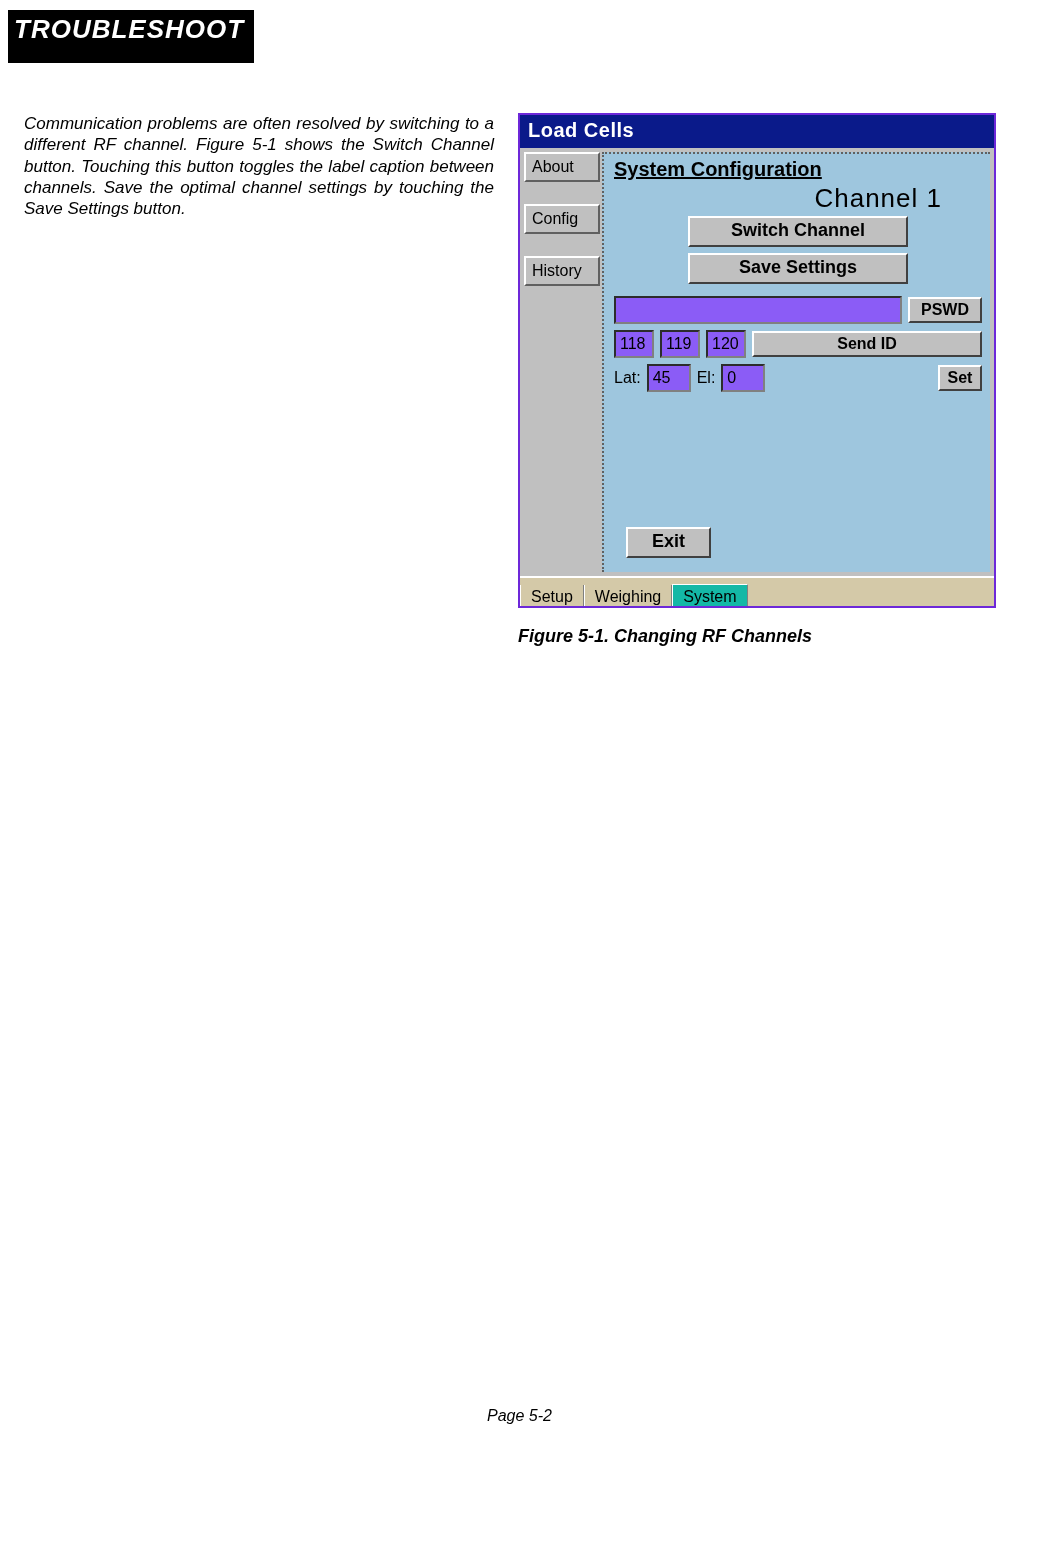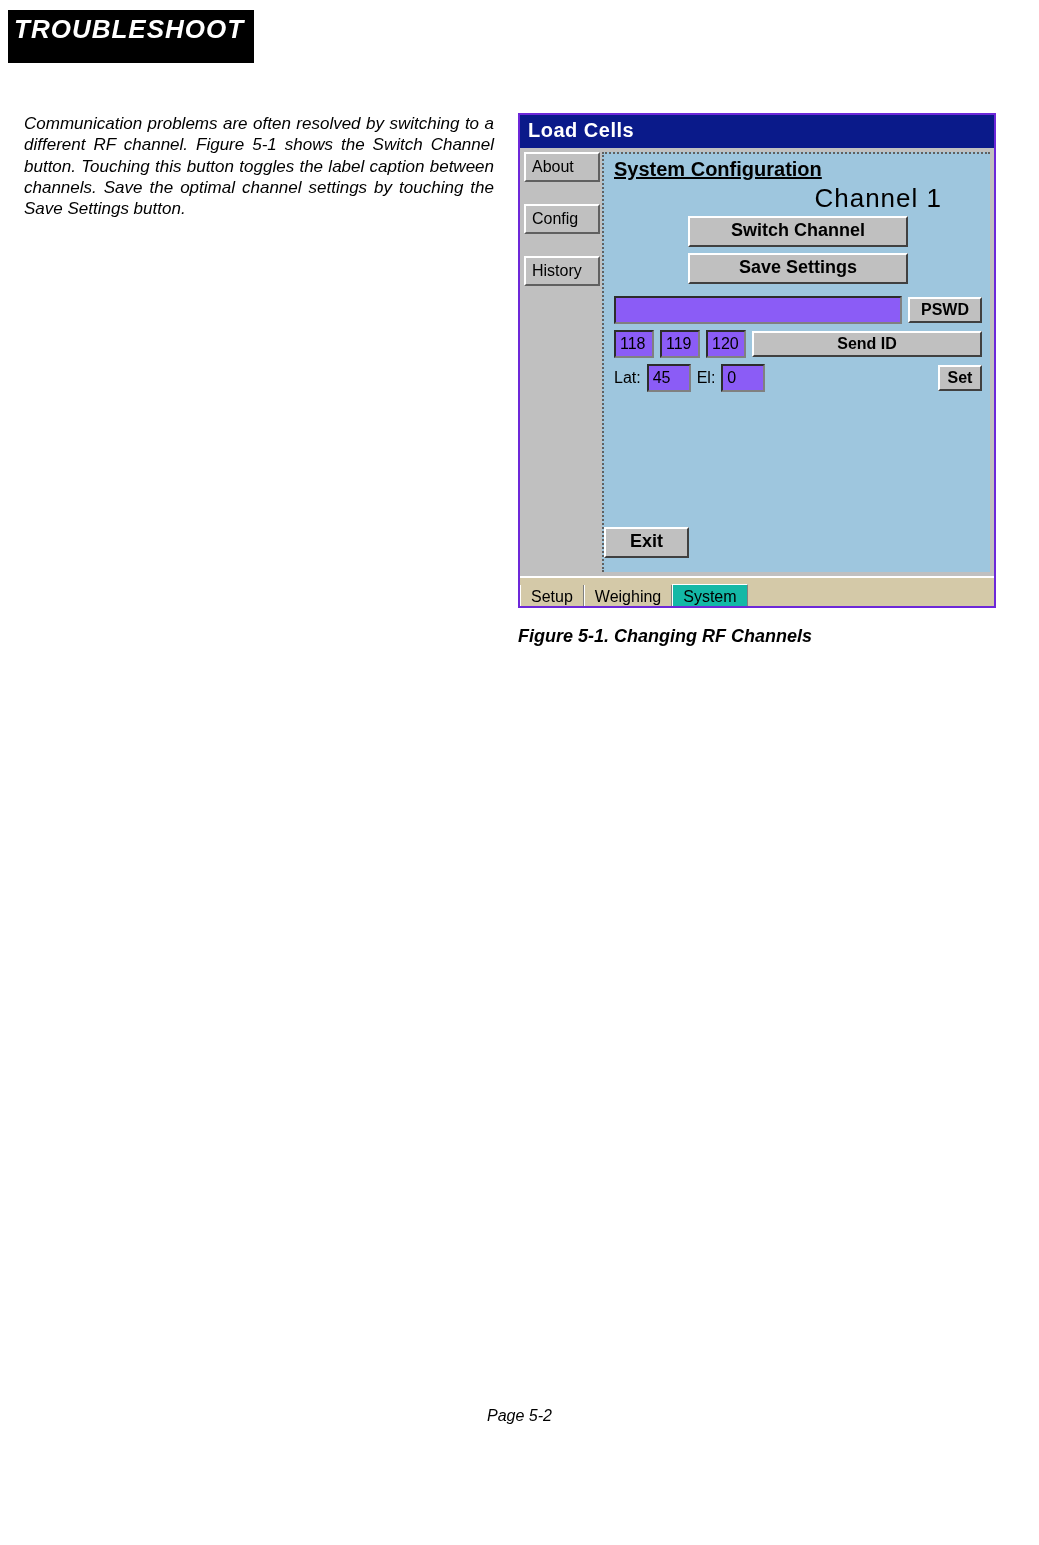--- a/index.html
+++ b/index.html
@@ -143,21 +143,21 @@
     font-weight: bold;
     font-size: 16px;
     padding: 2px 6px;
     text-align: center;
   }
   .row .text-input.wide { flex: 1; }
   .row .text-input.n { width: 40px; }
   .label-text { font-size: 16px; }
   .exit-btn {
     position: absolute;
-    left: 0;
+    left: 22px;
     bottom: 14px;
     background: #c0c0c0;
     border-top: 2px solid #fff;
     border-left: 2px solid #fff;
     border-right: 2px solid #404040;
     border-bottom: 2px solid #404040;
     font-weight: bold;
     font-size: 18px;
     padding: 2px 24px 4px 24px;
   }

